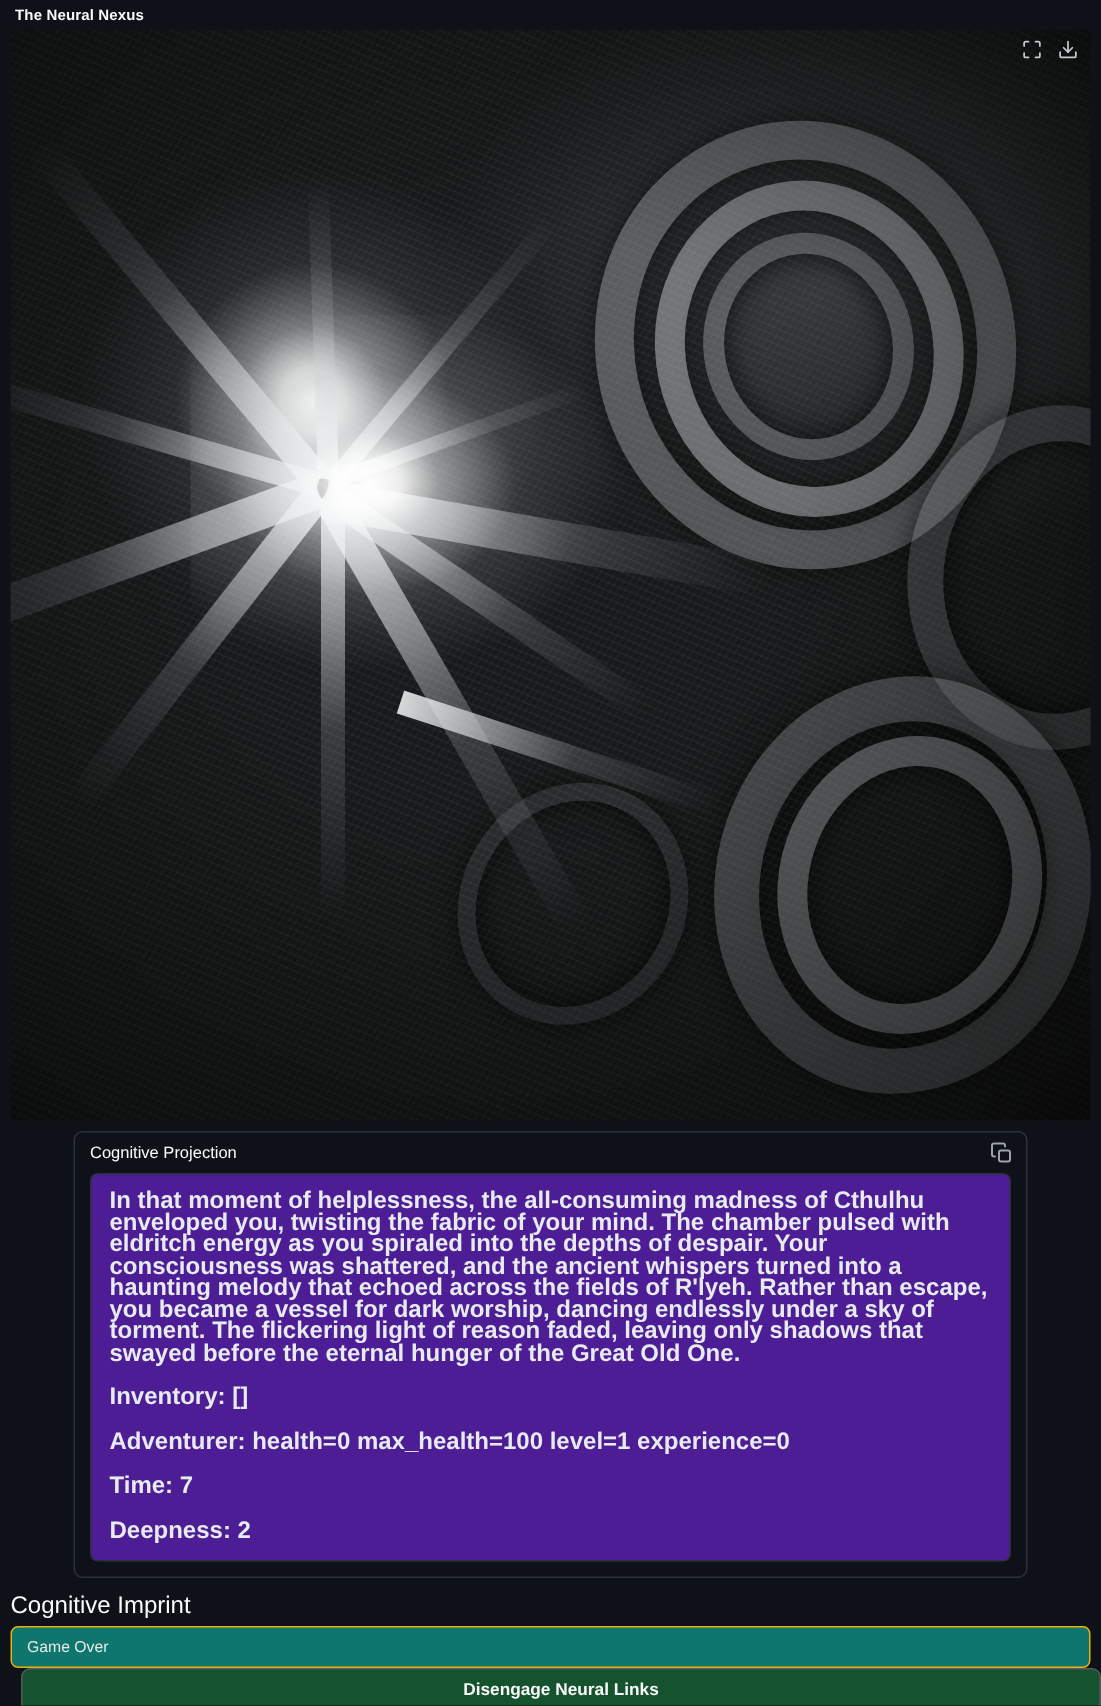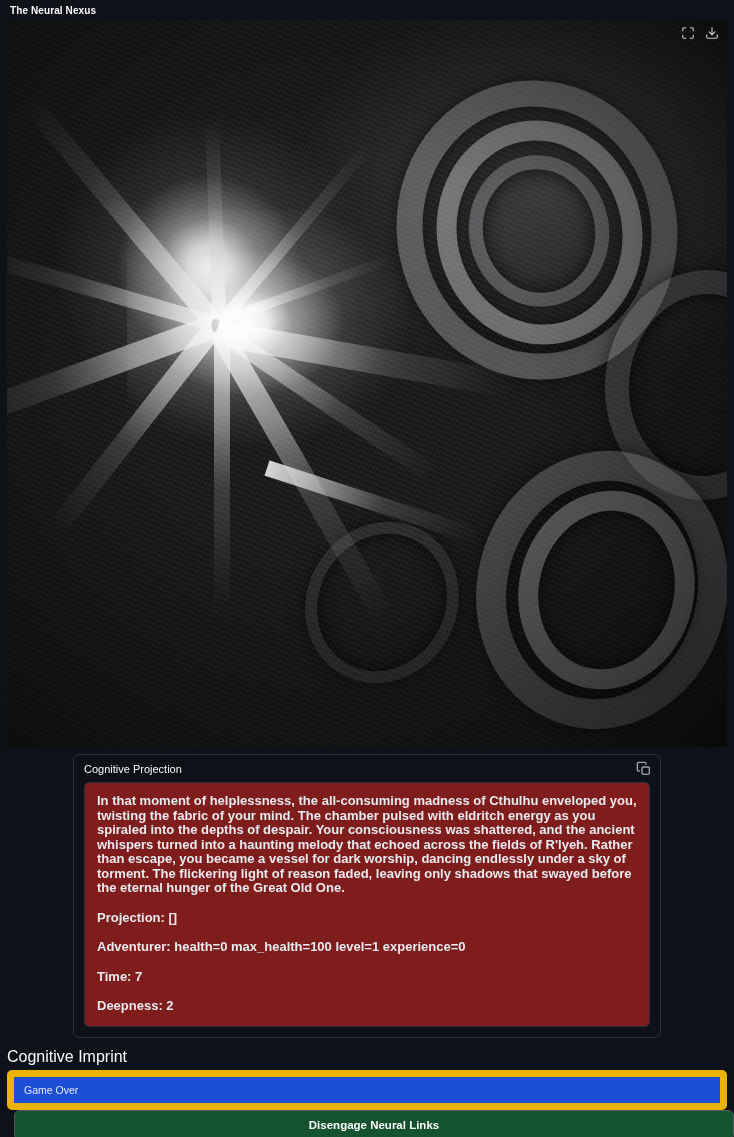--- a/index.html
+++ b/index.html
@@ -107,21 +107,21 @@
   .img-toolbar .tb-icon {
     width: 14px; height: 14px;
     opacity: 0.85;
     cursor: pointer;
     display: block;
   }
   
   .panel {
     position: relative;
     margin: 7px auto 0 auto;
-    width: 588px;
+    width: 636px;
     border: 1px solid #2b313b;
     border-radius: 6px;
     background: #0e1117;
     padding: 8px 10px 10px 10px;
     flex: 0 0 auto;
   }
   .panel-label {
     font-size: 11px;
     color: #fafafa;
     margin-bottom: 7px;
@@ -129,43 +129,43 @@
   .copy-btn {
     position: absolute;
     top: 6px; right: 8px;
     width: 16px; height: 16px;
     opacity: 0.75;
     cursor: pointer;
   }
   .code-box {
     border: 1px solid #2b313b;
     border-radius: 5px;
-    background: #7f1d1d;
+    background: #4c1d95;
     padding: 11px 12px 12px 12px;
-    font-size: 13px;
+    font-size: 16px;
     line-height: 14.5px;
     color: #e7eaee;
     font-weight: bold;
   }
   .code-box p { margin: 0 0 15px 0; }
   .code-box p:last-child { margin-bottom: 0; }
   .code-narrative { font-weight: bold; }
   
   .imprint-label {
     width: 720px;
     margin: 10px auto 4px auto;
     font-size: 16px;
     color: #fafafa;
   }
   .imprint-box {
     width: 720px;
     margin: 0 auto;
-    border: 7px solid #eab308;
+    border: 1px solid #eab308;
     border-radius: 5px;
-    background: #1d4ed8;
+    background: #0f766e;
     padding: 7px 10px;
     font-size: 10.5px;
     color: #e7eaee;
   }
   
   .footer {
     margin-top: auto;
     padding: 0 7px 11px 7px;
   }
   .primary-btn {
@@ -235,21 +235,21 @@
     </div>
 
     <div class="panel">
       <div class="panel-label">Cognitive Projection</div>
       <svg class="copy-btn" viewBox="0 0 24 24" fill="none" stroke="#cfd4dc" stroke-width="2" stroke-linecap="round" stroke-linejoin="round">
         <rect x="9" y="9" width="11" height="11" rx="2"></rect>
         <path d="M5 15H4a2 2 0 0 1-2-2V4a2 2 0 0 1 2-2h9a2 2 0 0 1 2 2v1"></path>
       </svg>
       <div class="code-box">
         <p class="code-narrative">In that moment of helplessness, the all-consuming madness of Cthulhu enveloped you, twisting the fabric of your mind. The chamber pulsed with eldritch energy as you spiraled into the depths of despair. Your consciousness was shattered, and the ancient whispers turned into a haunting melody that echoed across the fields of R'lyeh. Rather than escape, you became a vessel for dark worship, dancing endlessly under a sky of torment. The flickering light of reason faded, leaving only shadows that swayed before the eternal hunger of the Great Old One.</p>
-        <p>Projection: []</p>
+        <p>Inventory: []</p>
         <p>Adventurer: health=0 max_health=100 level=1 experience=0</p>
         <p>Time: 7</p>
         <p>Deepness: 2</p>
       </div>
     </div>
 
     <div class="imprint-label">Cognitive Imprint</div>
     <div class="imprint-box">Game Over</div>
 
     <div class="footer">

